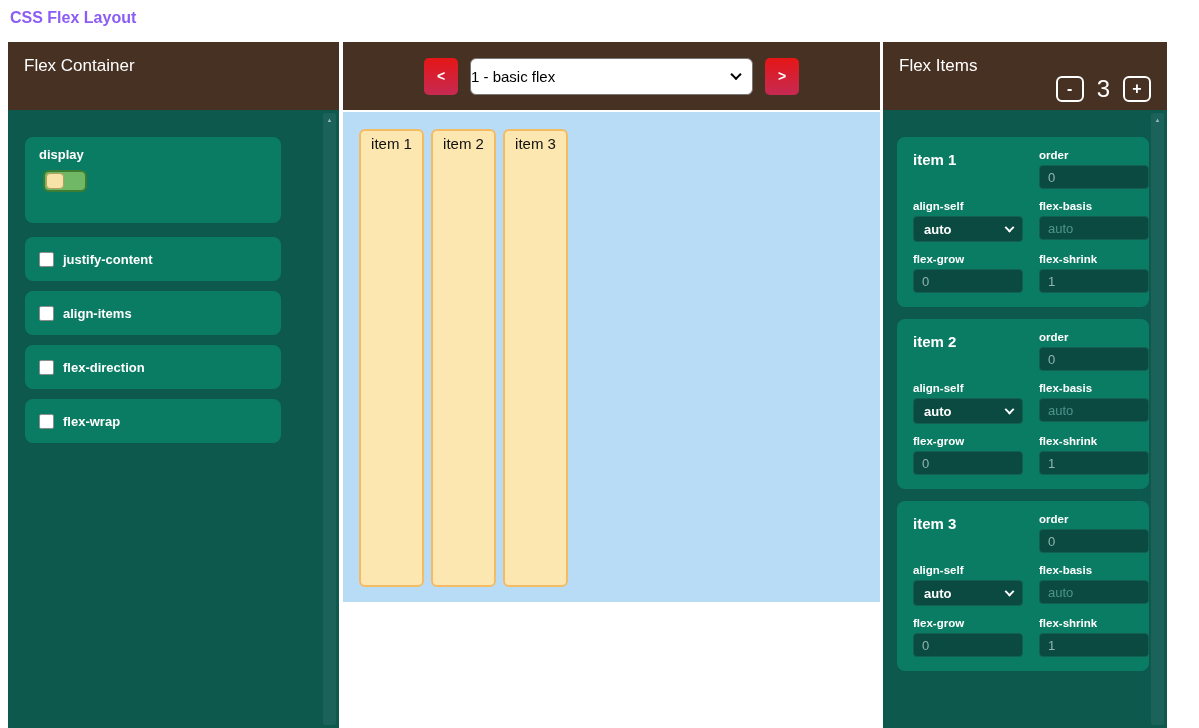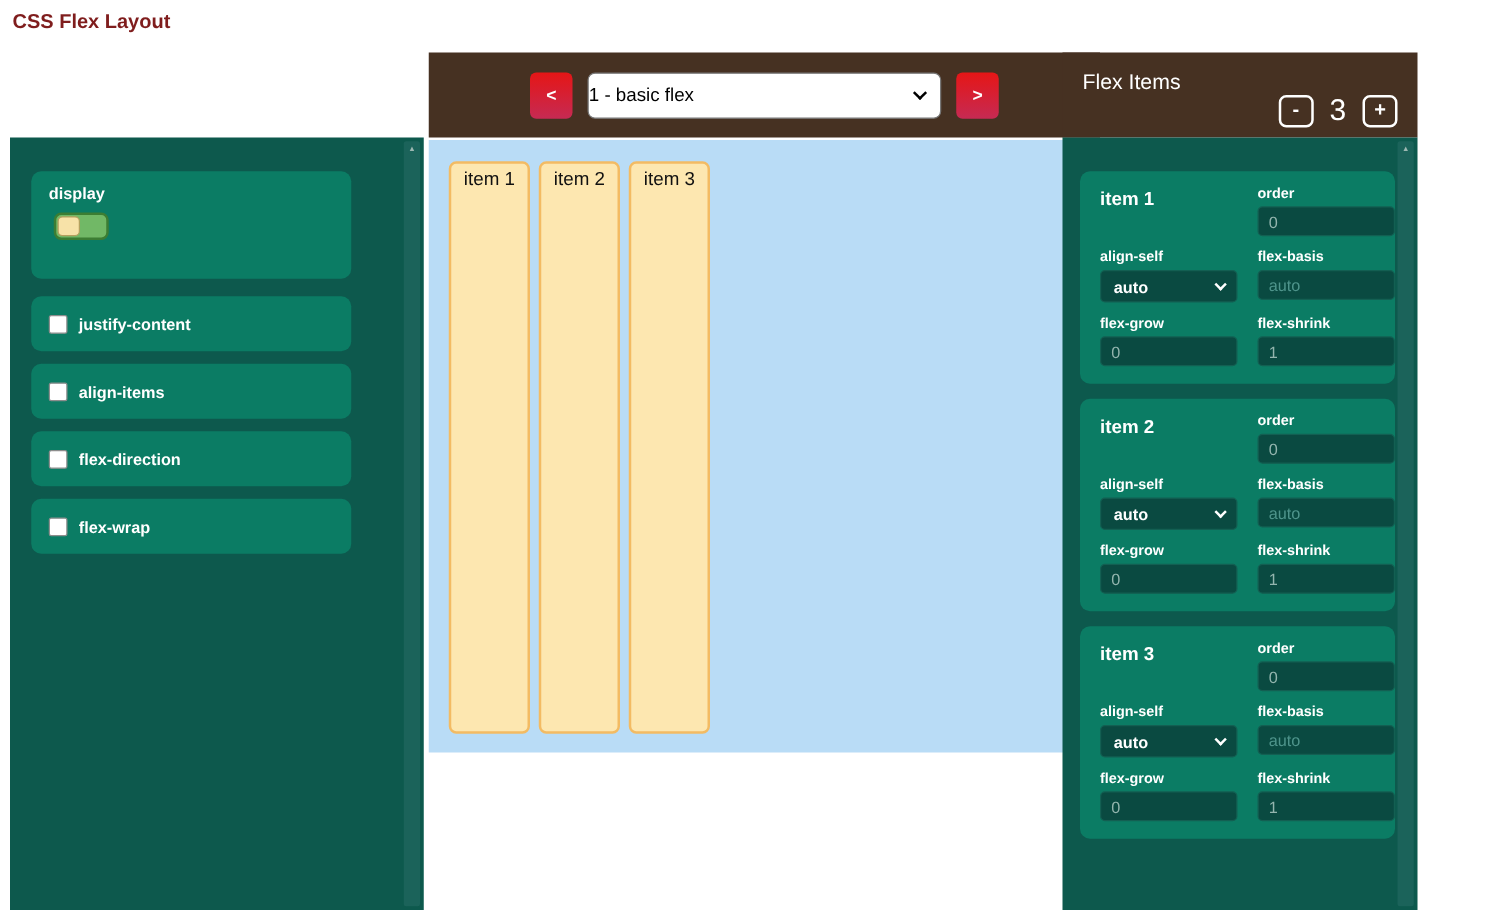--- a/index.html
+++ b/index.html
@@ -1,23 +1,23 @@
 <!DOCTYPE html>
 <html><head>
 <meta charset="utf-8">
 <style>
   * { margin:0; padding:0; box-sizing:border-box; }
   html,body { width:1199px; height:728px; background:#fff; overflow:hidden;
               font-family:"Liberation Sans",sans-serif; }
-  .page-title { position:absolute; left:10px; top:9px; font-size:16px; font-weight:bold; color:#7f1d1d; }
+  .page-title { position:absolute; left:10px; top:9px; font-size:16px; font-weight:bold; color:#8b5cf6; }
 
   .col { position:absolute; top:42px; bottom:0; }
   .col-left  { left:8px;   width:331px; }
   .col-mid   { left:343px; width:537px; }
-  .col-right { left:850px; width:284px; }
+  .col-right { left:883px; width:284px; }
 
   .panel-header { height:68px; background:#463122; color:#fff; position:relative; }
   .panel-header .ph-title { position:absolute; left:16px; top:14px; font-size:17px; }
 
   .panel-body { position:absolute; top:68px; left:0; right:0; bottom:0; background:#0d594d; overflow:hidden; }
 
   
   .vscroll { position:absolute; right:3px; top:3px; bottom:3px; width:13px; background:#1b635a; border-radius:2px; }
   .vscroll .arr { position:absolute; top:3px; left:0; right:0; text-align:center; font-size:6px; color:#9db8b2; line-height:8px; }
 
@@ -82,20 +82,23 @@
          font-weight:bold; font-size:13px; border:1px solid #135f52; border-radius:4px; padding:0 22px 0 10px;
          font-family:"Liberation Sans",sans-serif; }
   .dark-select .chev { right:10px; width:7px; height:7px; }
 </style>
 </head>
 <body>
 
 <div class="page-title">CSS Flex Layout</div>
 
 <div class="col col-left">
+  <div class="panel-header">
+    <div class="ph-title">Flex Container</div>
+  </div>
   <div class="panel-body">
     <div class="card display-card">
       <div class="lbl">display</div>
       <div class="toggle">
           <div class="knob"></div>
         </div>
     </div>
     <div class="card prop-card">
       <input type="checkbox" class="cb" style="">
       <span class="prop-lbl">justify-content</span>

